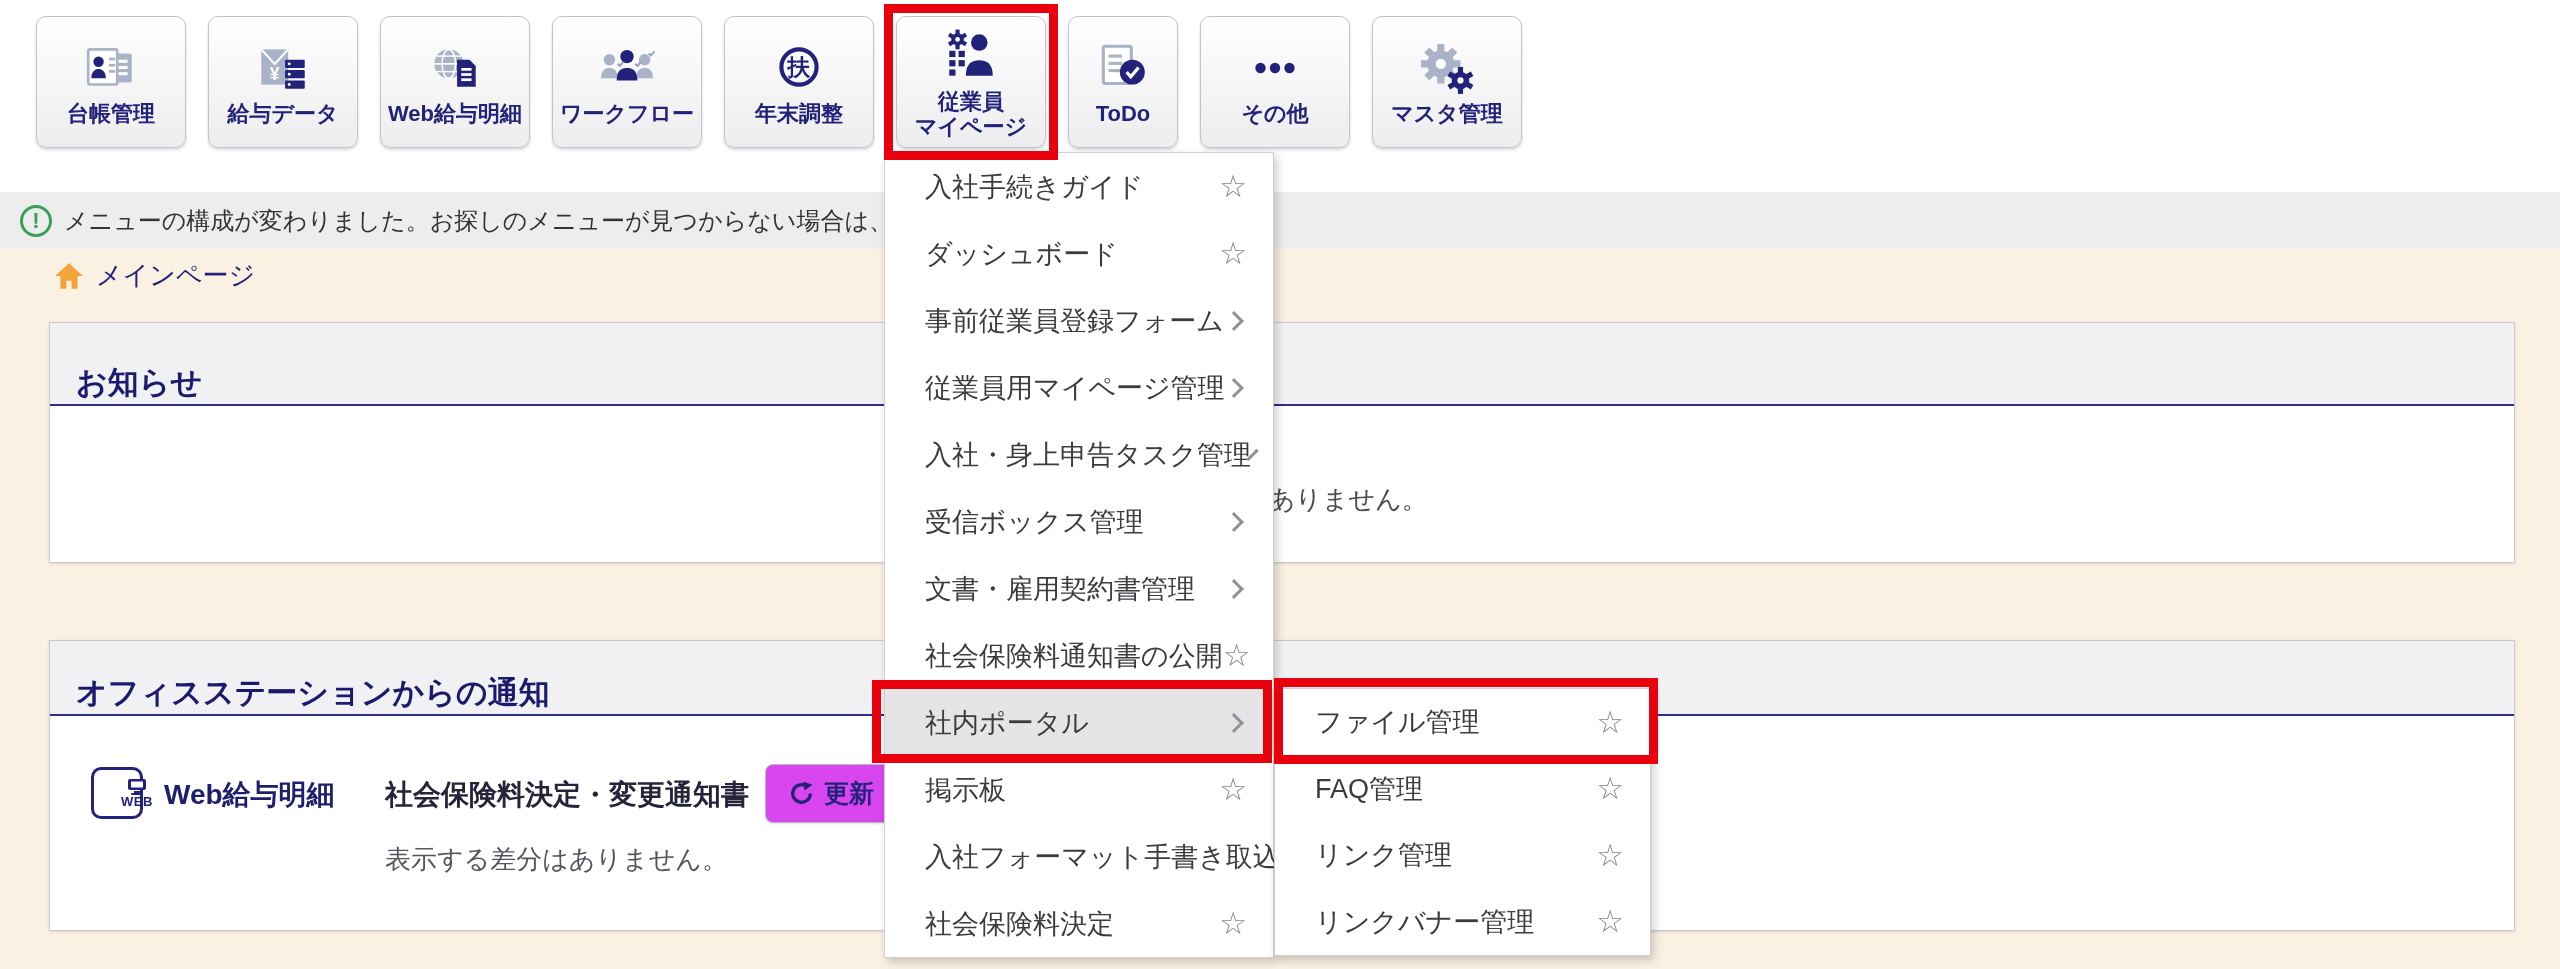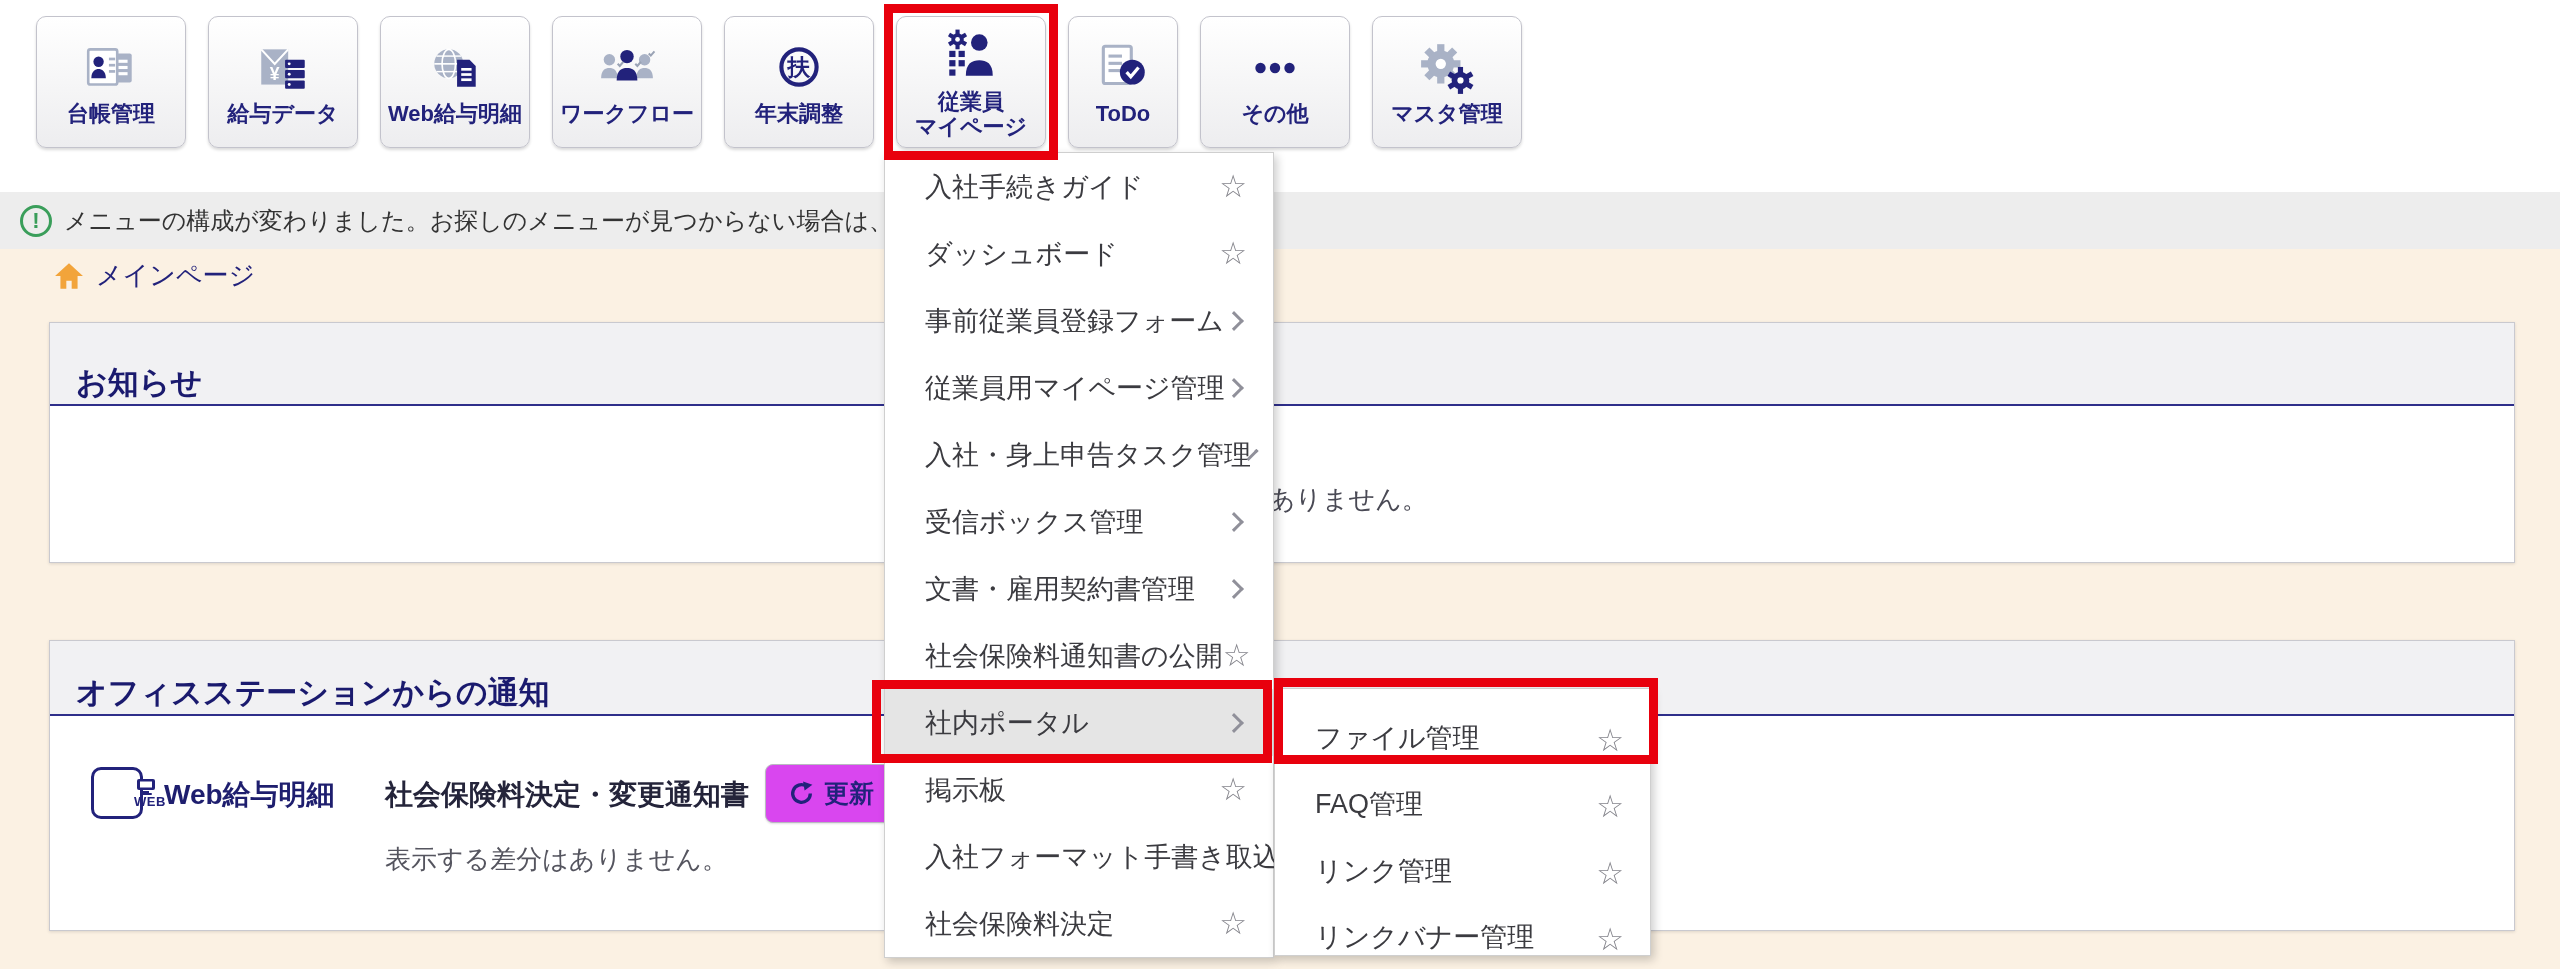--- a/index.html
+++ b/index.html
@@ -47,39 +47,39 @@
   .panel-news { top:322px; height:241px; }
   .panel-news .panel-header { height:83px; }
   .panel-news-body { position:relative; height:156px; text-align:center; padding-top:76px; }
   .empty-message { font-size:26px; color:#4a4a55; }
   .panel-notif { top:640px; height:291px; }
   .panel-notif .panel-header { height:75px; }
   .panel-notif-body { position:relative; height:214px; }
 
   .web-icon-box { position:absolute; left:41px; top:51px; width:52px; height:52px;
     border:3px solid #22227b; border-radius:10px; display:flex; flex-direction:column;
-    align-items:flex-start; justify-content:center;padding-left:40px; }
+    align-items:center; justify-content:center;padding-left:40px; }
   .web-icon-label { font-size:13px; font-weight:bold; color:#22227b; line-height:1; letter-spacing:0.5px; }
   .notif-category { position:absolute; left:114px; top:60px; font-size:28px; font-weight:bold; color:#1e1e6e; }
   .notif-doc-title { position:absolute; left:335px; top:60px; font-size:28px; font-weight:bold; color:#24243a; }
   .refresh-btn { position:absolute; left:715px; top:48px; width:132px; height:59px;
     background:#d946ef; border:1px solid #b9b9c1; border-radius:8px;
     box-shadow:0 1px 2px rgba(0,0,0,.12); display:flex; align-items:center;
     justify-content:center; gap:9px; cursor:pointer; }
   .refresh-label { font-size:25px; font-weight:bold; color:#22227b; }
   .notif-status { position:absolute; left:335px; top:126px; font-size:26px; color:#55555f; }
 
   
   .menu { position:absolute; background:#fff; border:1px solid #cfcfcf;
     box-shadow:3px 4px 9px rgba(0,0,0,.2); z-index:10; }
   .menu-main { left:884px; top:152px; width:390px; }
   .menu-sub  { left:1274px; top:688px; width:377px; }
   .menu-item { height:67px; display:flex; align-items:center;
     padding:0 26px 0 40px; cursor:pointer; }
-  .menu-sub .menu-item { height:66.5px;align-items:flex-end; }
+  .menu-sub .menu-item { height:66.5px; }
   .menu-item.hover { background:#e5e5e5; }
   .menu-item-label { font-size:27px; color:#3b3b40; white-space:nowrap; }
   .star { margin-left:auto; font-size:31px; color:#85858c; line-height:1; }
   .chev { margin-left:auto; width:14px; height:14px;
     border-top:3px solid #90909a; border-right:3px solid #90909a;
     transform:rotate(45deg); margin-right:6px; }
 
   
   .hl-box { position:absolute; border:9px solid #e8000d; z-index:20; pointer-events:none; }
   .hl-toolbar { left:884px; top:4px;  width:174px; height:156px; }

